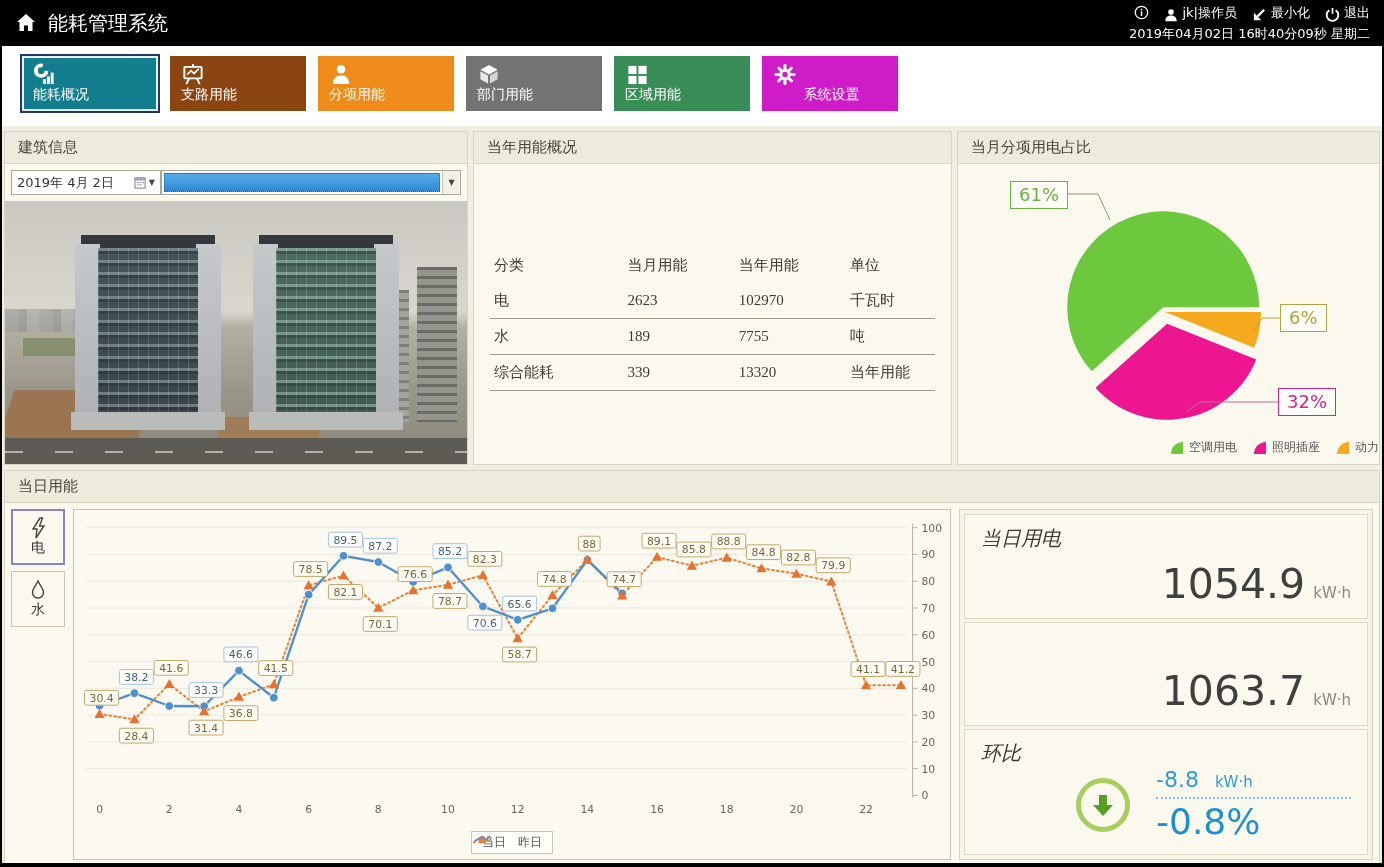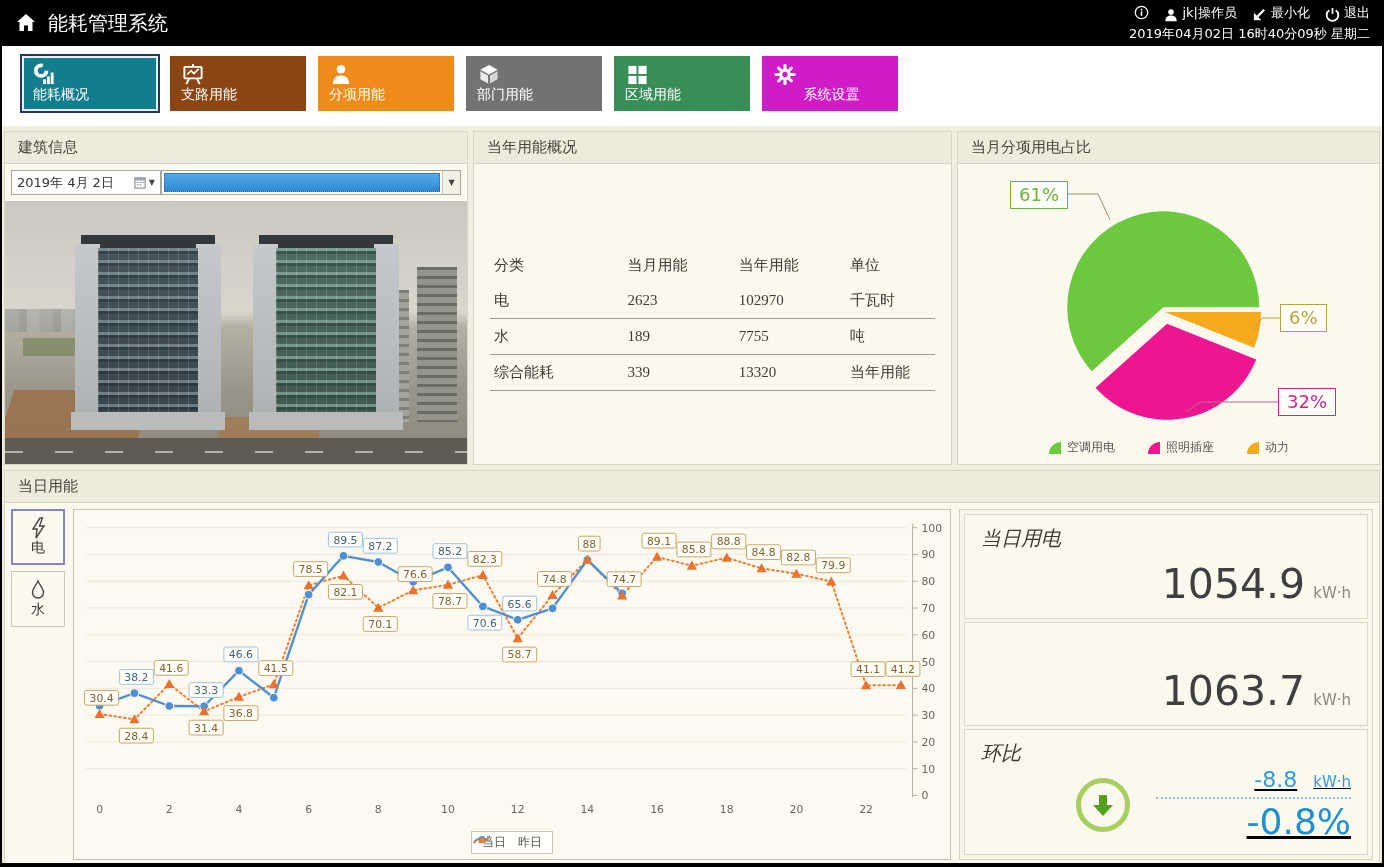--- a/index.html
+++ b/index.html
@@ -74,21 +74,21 @@
   
   .ytable-wrap { padding:84px 16px 0 16px;font-family:Liberation Serif, serif; }
   .ytable { width:100%; border-collapse:collapse; font-size:15px; color:#3C3C34; }
   .ytable td, .ytable th { text-align:left; font-weight:normal; padding:8px 4px; }
   .ytable tr.data-row td { border-bottom:1px solid #9D9B8D; }
   .c0{width:30%;} .c1{width:25%;} .c2{width:25%;} .c3{width:20%;}
 
   
   .pie-body { position:relative; flex:1; }
   .pie-callout { position:absolute; background:#FFFEF8; border:1px solid; padding:0 8px; font-size:18px; line-height:26px; }
-  .pie-legend { position:absolute; left:0; right:0; bottom:8px; display:flex; justify-content:center; gap:32px;
+  .pie-legend { position:absolute; left:0; right:0; bottom:8px; display:flex; justify-content:flex-end; gap:16px;
                 font-size:12px; color:#555; align-items:center; }
   .pl-item { display:flex; align-items:center; gap:4px; }
 
   
   .row2 { height:397px; }
   .p-daily { width:100%; height:100%; }
   .daily-body { flex:1; display:flex; gap:8px; padding:6px; }
   .etype-col { width:54px; display:flex; flex-direction:column; gap:6px; }
   .etype-btn { height:56px; border:1px solid #C9C6B6; background:#FBF9EE; display:flex; flex-direction:column;
                align-items:center; justify-content:center; font-size:14px; color:#333; cursor:pointer; }
@@ -101,21 +101,21 @@
 
   
   .stats-col { width:414px; border:1px solid #D5D2C0; background:#F7F5E8; padding:4px; display:flex; flex-direction:column; gap:3px; }
   .stat-card { flex:1; border:1px solid #DDDAC8; background:#FBF9EE; display:flex; flex-direction:column; padding:10px 16px; }
   .stat-label { font-size:20px; color:#3A3A30;font-style:italic; }
   .stat-value-row { margin-top:auto; display:flex; justify-content:flex-end; align-items:baseline; gap:8px; }
   .stat-value { font-size:41px; color:#3F3F3F; }
   .stat-unit { font-size:15px; color:#8B897B; }
   .ratio-row { margin-top:auto; display:flex; align-items:center; justify-content:flex-end; gap:26px; padding-bottom:2px; }
   .arrow-circle { width:54px; height:54px; border-radius:50%; border:5px solid #A8CE60; display:flex; align-items:center; justify-content:center; background:#FBF9EE; }
-  .ratio-vals { display:flex; flex-direction:column; align-items:flex-end; width:195px;text-decoration:underline; }
+  .ratio-vals { display:flex; flex-direction:column; align-items:flex-start; width:195px; }
   .ratio-delta { font-size:22px; color:#2E9BD6; display:flex; gap:16px; align-items:baseline; }
   .ratio-delta .u { font-size:15px; }
   .ratio-divider { width:100%; border-top:2px dotted #85BCDF; margin:5px 0 2px 0; }
   .ratio-pct { font-size:36px; color:#1E8FD0; }
 </style>
 </head>
 <body>
 
 <div class="window">
 

